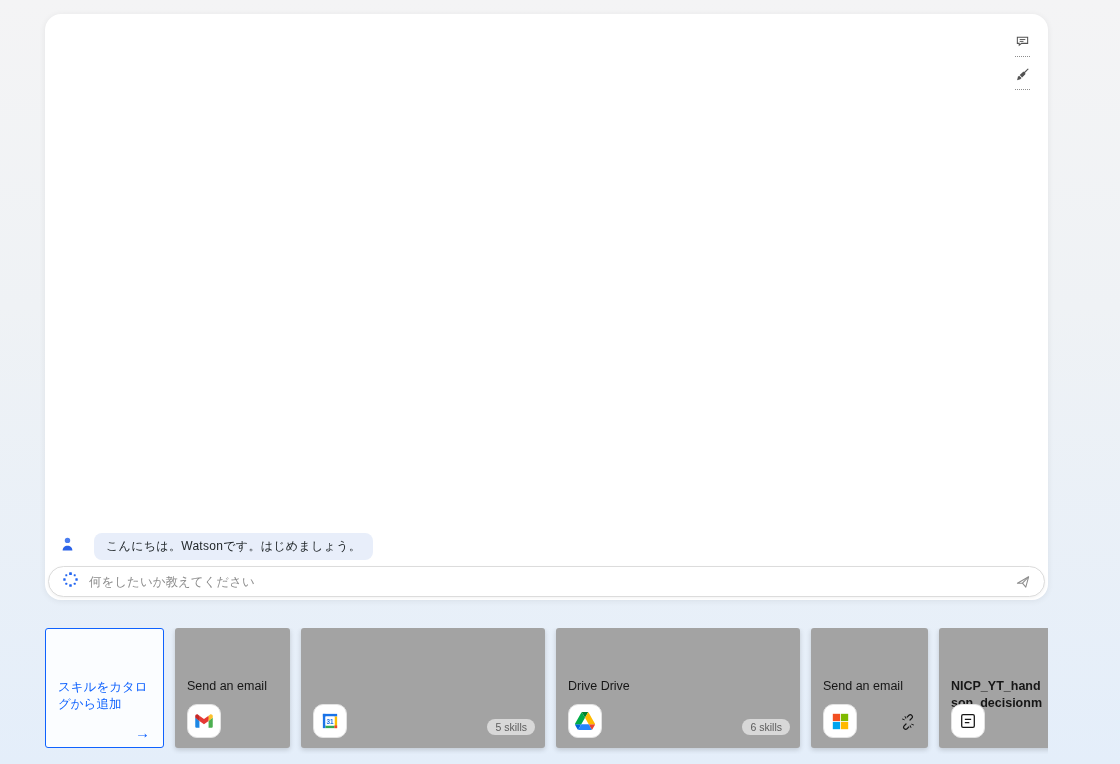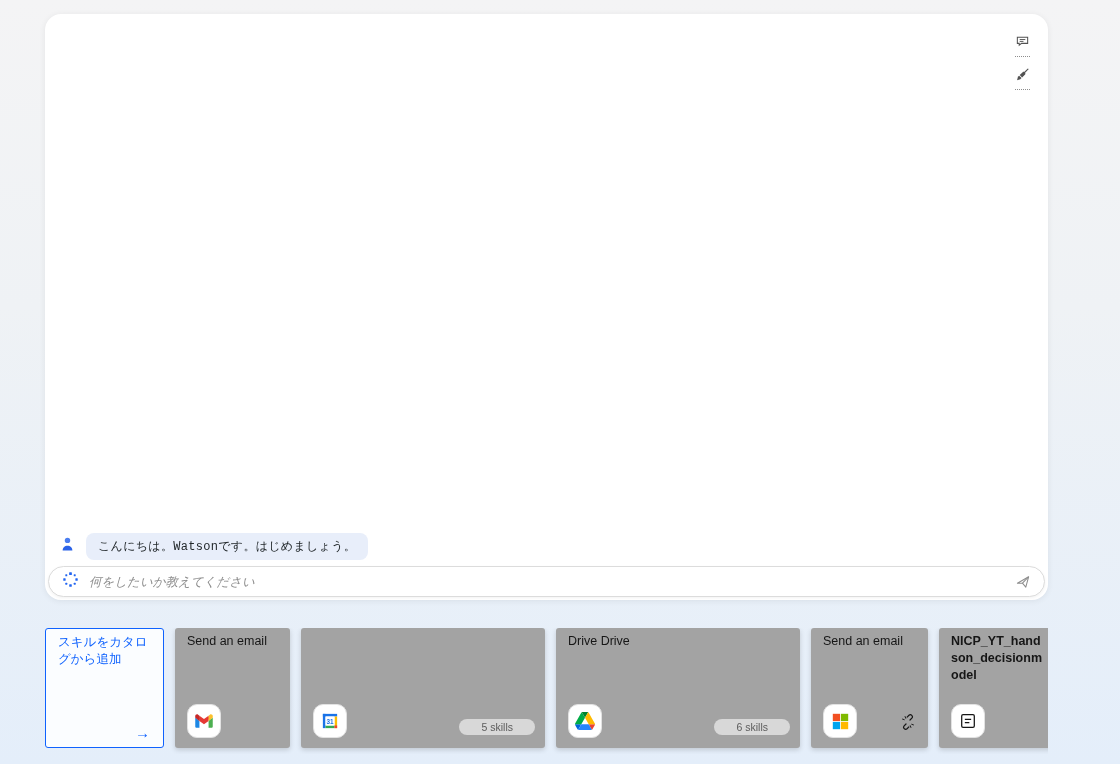--- a/index.html
+++ b/index.html
@@ -18,69 +18,69 @@
   .toolbar {
     position:absolute; top:20px; right:18px;
     display:flex; flex-direction:column; gap:10px; align-items:center;
   }
   .tool-btn {
     display:flex; flex-direction:column; align-items:center;
     padding-bottom:3px; border-bottom:1px dotted #8d8d8d; cursor:pointer;
   }
   .bot-row {
     position:absolute; left:15px; bottom:40px;
-    display:flex; align-items:center; gap:11px;font-family:Liberation Mono, monospace;
+    display:flex; align-items:center; gap:19px;
   }
   .bubble {
     background:#e8eefa; border-radius:8px; padding:5px 12px;
     font-size:12px; color:#21272a; letter-spacing:.3px; white-space:nowrap;
   }
   .input-bar {
     position:absolute; left:3px; right:3px; bottom:3px; height:31px;
     background:#fff; border:1px solid #dcdcdc; border-radius:16px;
     display:flex; align-items:center; padding:0 13px; gap:10px;
     box-shadow:0 1px 3px rgba(0,0,0,0.05);
   }
   .input-bar input {
     flex:1; border:none; outline:none; background:transparent;
-    font-size:12.5px; color:#161616; font-family:"Liberation Sans",sans-serif;font-style:italic;
+    font-size:12.5px; color:#161616; font-family:"Liberation Sans",sans-serif;
   }
   .input-bar input::placeholder { color:#8d8d8d; }
   .send-btn { display:flex; cursor:pointer; }
   
   .cards {
     position:absolute; left:45px; top:628px; width:1003px; height:126px;
     display:flex; gap:11px; overflow:hidden;
   }
   .card {
     position:relative; height:120px; flex:none; cursor:pointer;
     background:#a3a3a3; border-radius:3px;
     box-shadow:0 2px 5px rgba(0,0,0,0.16);
   }
   .card-title {
-    padding:5px 12px 0 12px; font-size:12.5px; line-height:1.35; color:#161616;
+    padding:26px 12px 0 12px; font-size:12.5px; line-height:1.35; color:#161616;margin-top:24px;
   }
   .break { word-break:break-all;font-weight:bold; }
   .card-add {
     width:119px; background:#fbfdff; border:1px solid #0f62fe; box-shadow:none;
   }
   .card-add .card-title { color:#0f62fe; }
   .add-arrow {
     position:absolute; right:13px; bottom:6px; color:#0f62fe; font-size:15px;
   }
   .w115 { width:115px; } .w244 { width:244px; } .w117 { width:117px; }
   .app-tile {
     position:absolute; left:12px; bottom:10px; width:34px; height:34px;
     background:#fff; border:1px solid #e2e2e2; border-radius:10px;
     display:flex; align-items:center; justify-content:center;
   }
   .badge {
     position:absolute; right:10px; bottom:13px;
     background:#d8d8d8; color:#5c5c5c; font-size:10.5px;
-    padding:2px 22px; border-radius:9px;margin-top:7px;
+    padding:2px 8px; border-radius:9px;margin-top:7px;
   }
   .unlink { position:absolute; right:12px; bottom:18px; display:flex; }
 </style>
 </head>
 <body>
 
 <div class="chat-panel">
 
   <div class="toolbar">
     <span class="tool-btn">

